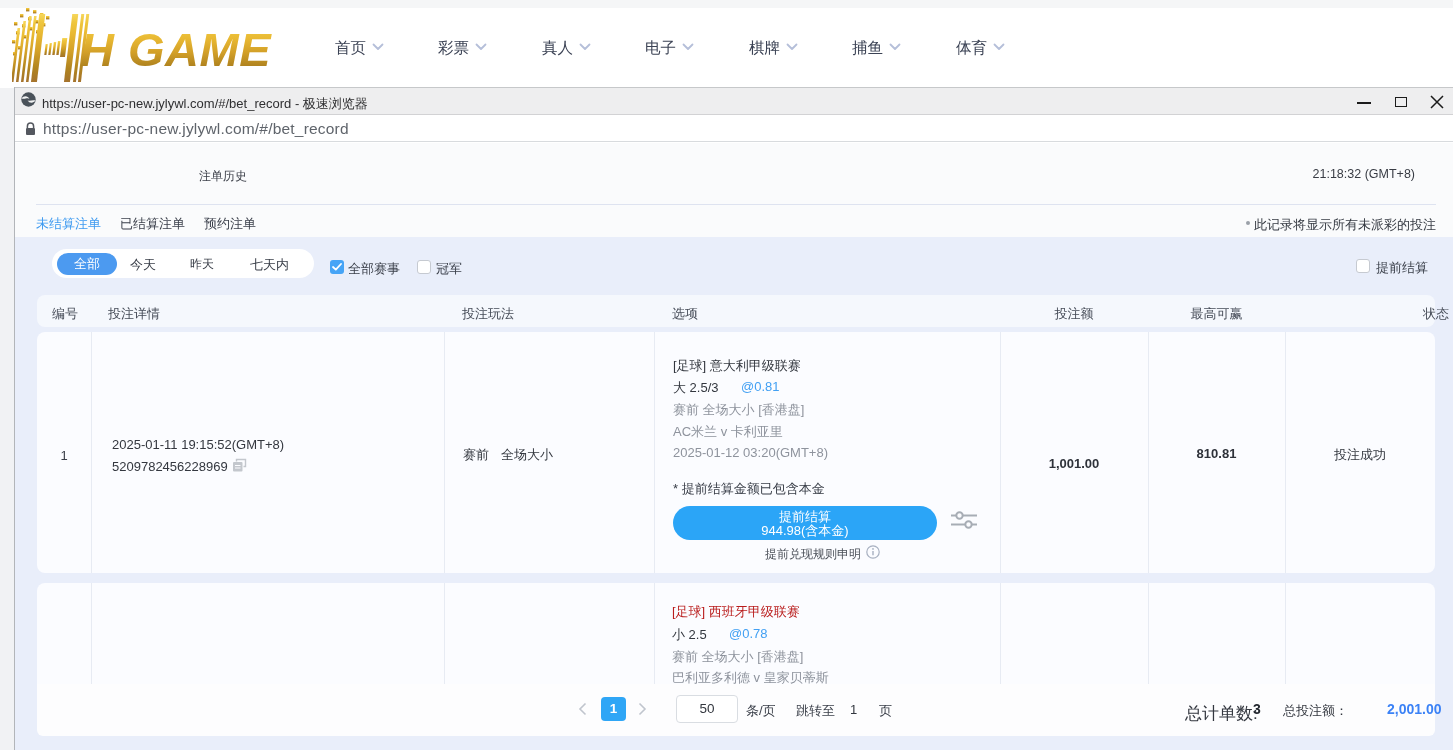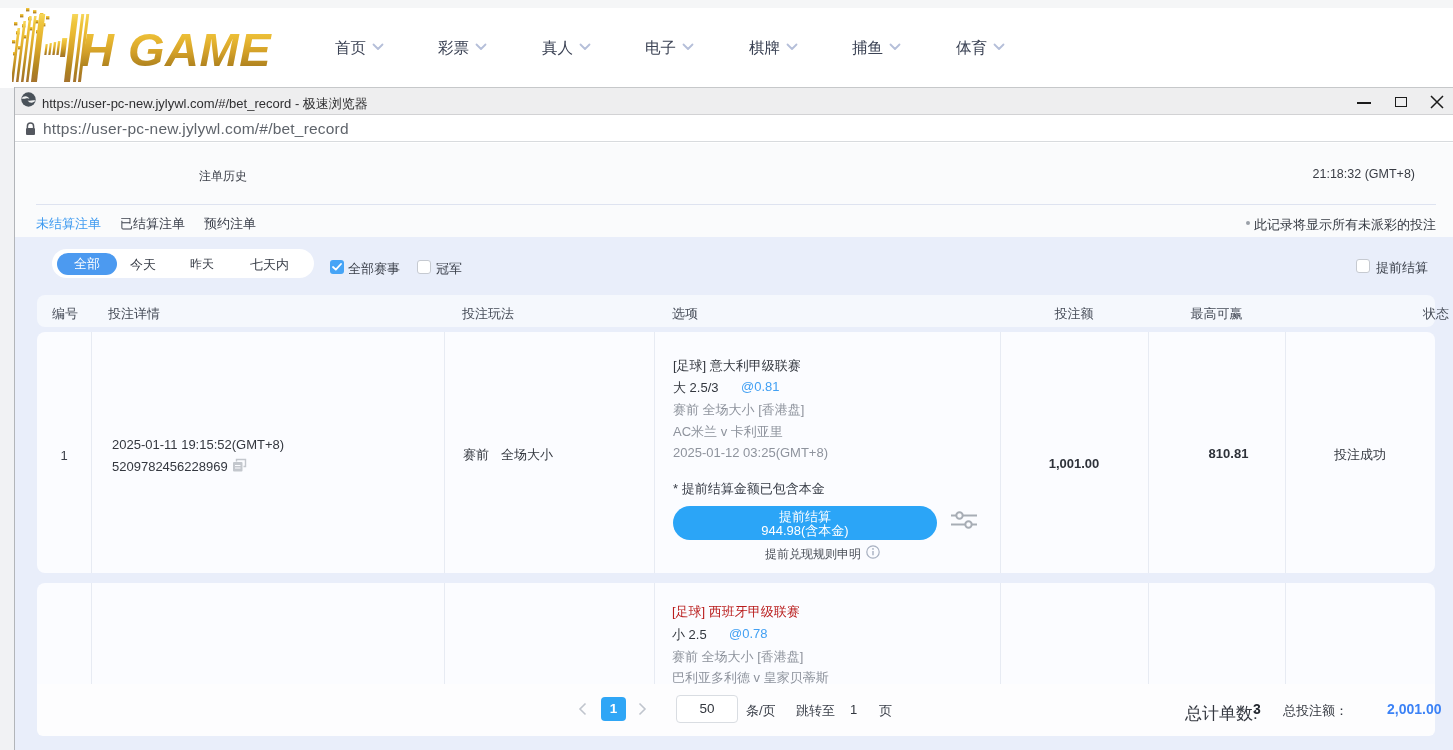--- a/index.html
+++ b/index.html
@@ -169,39 +169,39 @@
 <rect x="1" y="4" width="9.5" height="9.5" rx="1" fill="#c3c7cd"></rect>
 <path d="M3 7.5 h5.5 M3 10 h5.5" stroke="#fbfcff" stroke-width="1.2"></path>
 </svg>
 <div class="t" style="left:463px;top:446px;font-size:13px;color:#33373f;">赛前</div>
 <div class="t" style="left:501px;top:446px;font-size:13px;color:#33373f;">全场大小</div>
 <div class="t" style="left:673px;top:357px;font-size:13px;color:#33373f;">[足球] 意大利甲级联赛</div>
 <div class="t" style="left:673px;top:379px;font-size:13px;color:#33373f;">大 2.5/3</div>
 <div class="t" style="left:741px;top:379px;font-size:13px;color:#42a0f3;">@0.81</div>
 <div class="t" style="left:673px;top:401px;font-size:13px;color:#8e939d;">赛前 全场大小 [香港盘]</div>
 <div class="t" style="left:673px;top:423px;font-size:13px;color:#8e939d;">AC米兰 v 卡利亚里</div>
-<div class="t" style="left:673px;top:445px;font-size:13px;color:#8e939d;">2025-01-12 03:25(GMT+8)</div>
+<div class="t" style="left:673px;top:445px;font-size:13px;color:#8e939d;">2025-01-12 03:20(GMT+8)</div>
 <div class="t" style="left:673px;top:480px;font-size:13px;color:#383d47;">* 提前结算金额已包含本金</div>
 <div class="ab" style="left:673px;top:506px;width:264px;height:34px;background:#2ba5f7;border-radius:17px;text-align:center;color:#fff;">
 <div style="font-size:13px;line-height:15px;margin-top:3px;">提前结算</div>
 <div style="font-size:13px;line-height:14px;">944.98(含本金)</div>
 </div>
 <svg class="ab" style="left:951px;top:510px;" width="26" height="20" viewBox="0 0 26 20">
 <path d="M0 5.5 H26 M0 14.5 H26" stroke="#a7adb5" stroke-width="2"></path>
 <circle cx="8.5" cy="5.5" r="3.2" fill="#fbfcff" stroke="#a7adb5" stroke-width="2"></circle>
 <circle cx="17.5" cy="14.5" r="3.2" fill="#fbfcff" stroke="#a7adb5" stroke-width="2"></circle>
 </svg>
 <div class="t" style="left:765px;top:546px;font-size:12px;color:#4a4f58;">提前兑现规则申明</div>
 <svg class="ab" style="left:866px;top:545px;" width="14" height="14" viewBox="0 0 14 14">
 <circle cx="7" cy="7" r="6.2" fill="none" stroke="#a7b0c0" stroke-width="1.2"></circle>
 <path d="M7 6 V10.3" stroke="#a7b0c0" stroke-width="1.4"></path>
 <circle cx="7" cy="3.9" r="0.9" fill="#a7b0c0"></circle>
 </svg>
 <div class="t" style="left:1000px;top:446px;width:148px;text-align:center;font-size:13px;font-weight:600;color:#2e323a;margin-top:10px;">1,001.00</div>
-<div class="t" style="left:1148px;top:446px;width:137px;text-align:center;font-size:13px;font-weight:600;color:#2e323a;padding-left:12px;">810.81</div>
+<div class="t" style="left:1148px;top:446px;width:137px;text-align:center;font-size:13px;font-weight:600;color:#2e323a;">810.81</div>
 <div class="t" style="left:1285px;top:446px;width:150px;text-align:center;font-size:13px;color:#33373f;">投注成功</div>
 
 <div class="ab" style="left:37px;top:583px;width:1398px;height:101px;background:#fbfcff;border-radius:8px 8px 0 0;"></div>
 <div class="ab vl" style="left:91px;top:583px;height:101px;"></div>
 <div class="ab vl" style="left:444px;top:583px;height:101px;"></div>
 <div class="ab vl" style="left:654px;top:583px;height:101px;"></div>
 <div class="ab vl" style="left:1000px;top:583px;height:101px;"></div>
 <div class="ab vl" style="left:1148px;top:583px;height:101px;"></div>
 <div class="ab vl" style="left:1285px;top:583px;height:101px;"></div>
 <div class="t" style="left:672px;top:603px;font-size:13px;color:#b91c1c;">[足球] 西班牙甲级联赛</div>

